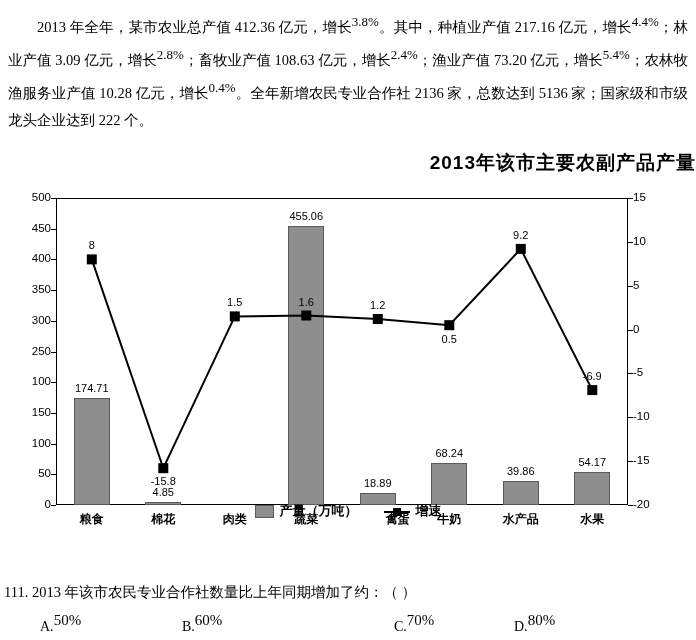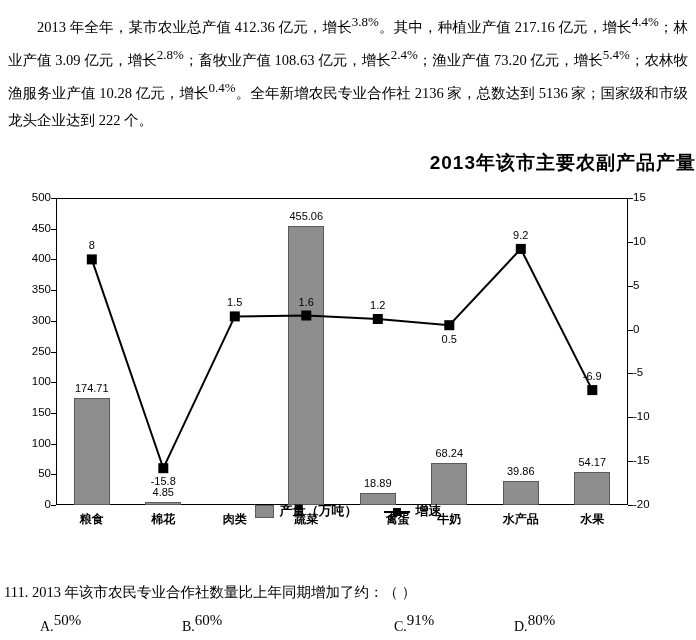--- a/index.html
+++ b/index.html
@@ -202,15 +202,15 @@
         </span>
       <span>增速</span>
     </div>
   </div>
 </div>
 
 <div class="question">111. 2013 年该市农民专业合作社数量比上年同期增加了约：（    ）</div>
 <div class="options" id="options">
     <div class="opt" style="left: 36px;"><span class="lbl">A.</span><sup class="val">50%</sup></div>
     <div class="opt" style="left: 178px;"><span class="lbl">B.</span><sup class="val">60%</sup></div>
-    <div class="opt" style="left: 390px;"><span class="lbl">C.</span><sup class="val">91%</sup></div>
+    <div class="opt" style="left: 390px;"><span class="lbl">C.</span><sup class="val">70%</sup></div>
     <div class="opt" style="left: 510px;"><span class="lbl">D.</span><sup class="val">80%</sup></div>
   </div>
 
 </body></html>

